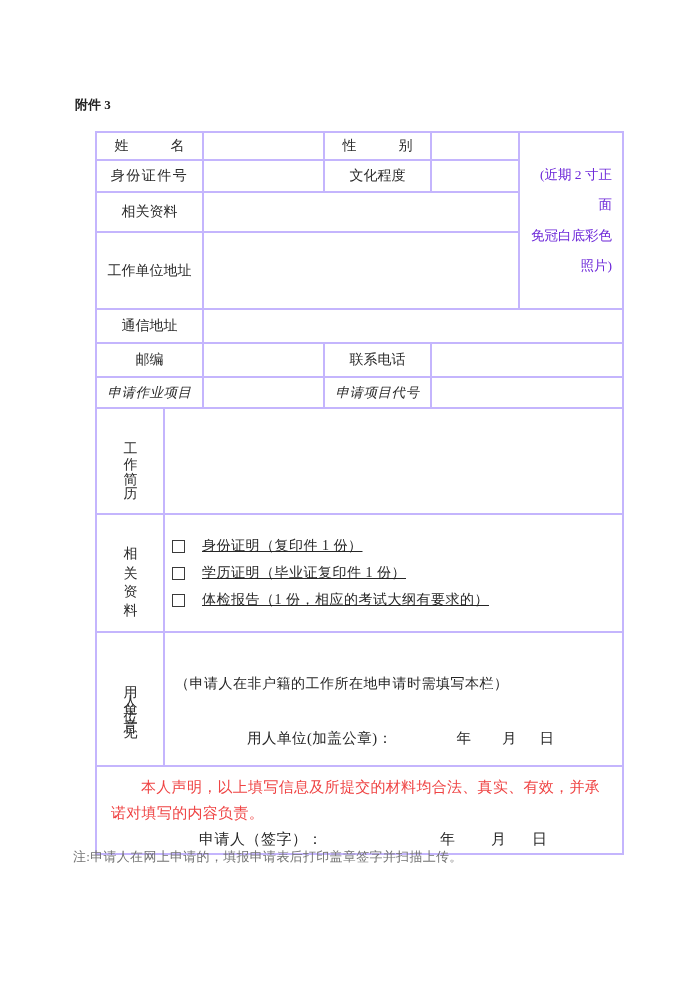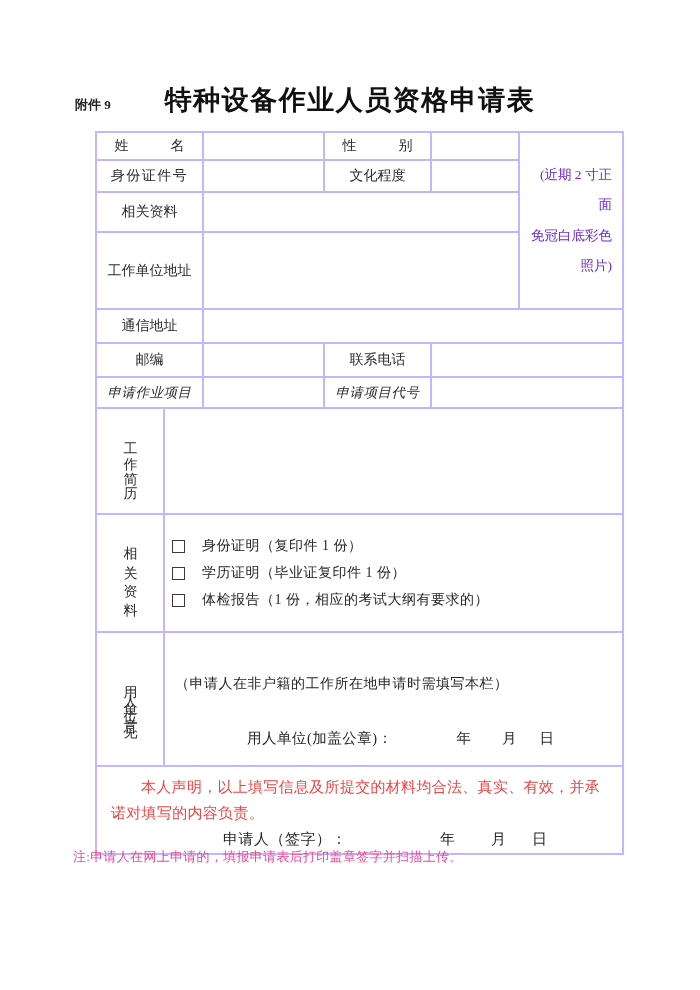--- a/index.html
+++ b/index.html
@@ -62,21 +62,21 @@
   .vtext {
     writing-mode: vertical-lr;
     text-orientation: upright;
     margin: 0 auto;
     font-size: 14px;
     color: #2b2b2b;
   }
   .vtext.resume   { letter-spacing: 15px; }
   .vtext.material { letter-spacing: 19px; }
   .vtext.employer { letter-spacing: 8px; }
-  .chk-cell { padding: 10px 8px 10px 4px; }
+  .chk-cell { padding: 10px 8px 10px 4px; text-decoration: underline; }
   .chk-row { display: flex; align-items: center; margin: 9px 0; }
   .chk-box {
     display: inline-block;
     width: 13px; height: 13px;
     border: 1.5px solid #3a3a3a;
     margin-left: 3px;
     margin-right: 17px;
     flex: 0 0 auto;
     background: #fff;
   }
@@ -91,40 +91,39 @@
   .ymd-d { margin-right: 56px; }
   .decl-cell { padding: 8px 13px 4px 14px; vertical-align: top; }
   .decl-text {
     text-indent: 2em;
     font-size: 15px;
     line-height: 1.72;
     letter-spacing: 0.3px;
     color: #ef4444;
   }
   .decl-sign { margin-top: 3px; font-size: 15px; }
-  .decl-sign .sign-label { margin-left: 112px; }
+  .decl-sign .sign-label { margin-left: 88px; }
   .decl-sign .ymd-y { margin-right: 36px; }
   .decl-sign .ymd-m { margin-right: 26px; }
   .decl-sign .ymd-d { margin-right: 62px; }
   .footnote {
     position: absolute;
     left: 73px;
     top: 848px;
     font-size: 13px;
-    color: #ec4899;
+    color: #737373;
     letter-spacing: 0.3px;
   }
 </style>
 </head>
 <body>
 
 <div class="page">
 
-  <div class="attachment">附件 9</div>
-  <div class="title">特种设备作业人员资格申请表</div>
+  <div class="attachment">附件 3</div>
 
   <table class="form-table">
     <colgroup>
       <col style="width:68px">
         <col style="width:39px">
         <col style="width:121px">
       <col style="width:107px">
         <col style="width:88px">
         <col style="width:104px">
     </colgroup>

